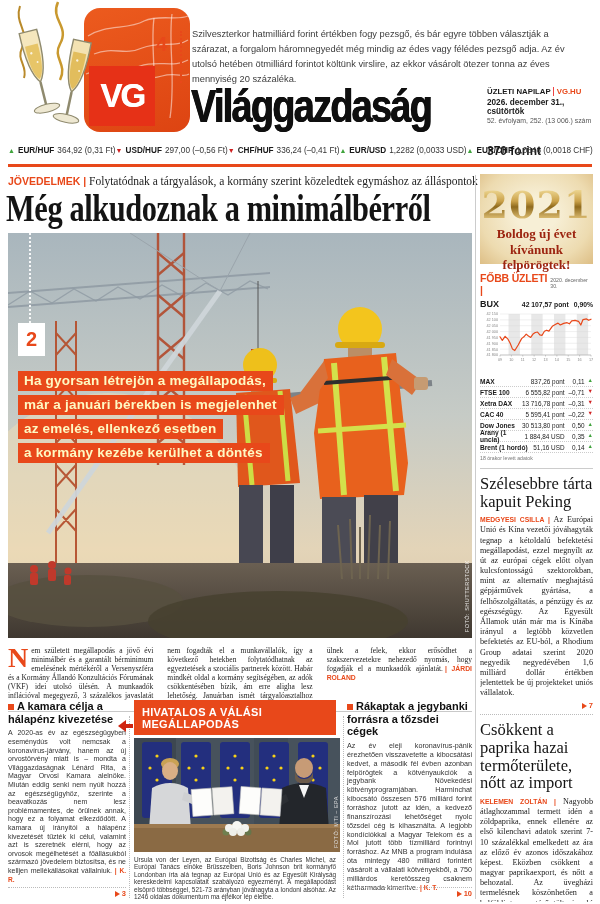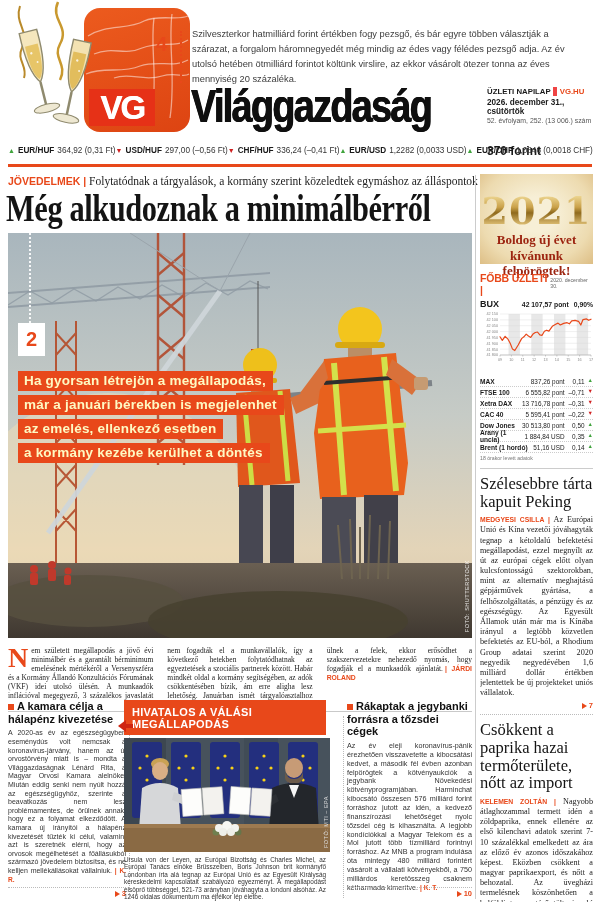--- a/index.html
+++ b/index.html
@@ -10,33 +10,33 @@
     font-family:"Liberation Sans", sans-serif; color:#1a1a1a;
     -webkit-font-smoothing:antialiased;
   }
   .abs { position:absolute; }
 
   
   .champagne { left:0; top:2; width:114px; height:142px; z-index:3; }
   .logo-tile { left:84px; top:8px; width:106px; height:124px; border-radius:16px;
     background:linear-gradient(160deg,#ec5b1e,#dd4412); z-index:2; overflow:hidden; }
   .logo-map { position:absolute; inset:0; }
-  .logo-vg { position:absolute; left:5px; bottom:6px; width:66px; height:37px; background:#e63117;
+  .logo-vg { position:absolute; left:5px; bottom:6px; width:66px; height:60px; background:#e63117;
     display:flex; align-items:center; justify-content:center;
     font-weight:bold; font-size:33px; color:#fff; letter-spacing:-2px;
     text-shadow:.6px 0 #fff; }
   .page4 { left:156px; top:33px; font-size:20px; font-weight:bold; color:#e8481a; z-index:4;}
   .dotline { left:180px; top:31px; height:52px; width:0; border-left:2px dotted #e8481a; z-index:4;}
   .teaser { left:192px; top:27px; width:388px; font-size:9.3px; line-height:1.62; color:#3c3c3c; }
   .masthead { left:191px; top:79px; font-size:46px; font-weight:bold; color:#0f0f0f;
     letter-spacing:-2px; white-space:nowrap; transform:scaleX(.82); transform-origin:left top;
     text-shadow:.7px 0 #0f0f0f, -.4px 0 #0f0f0f; }
   .mast-meta { left:487px; top:87px; width:112px; }
   .mm-row1 { font-size:7.8px; font-weight:bold; }
-  .mm-row1 .vghu { color:#e8481a; border-left:4px solid #ef4444; padding-left:3px; margin-left:2px;}
+  .mm-row1 .vghu { color:#e8481a; border-left:1px solid #ef4444; padding-left:3px; margin-left:2px;}
   .mm-date { font-size:8.2px; font-weight:bold; margin-top:2px;}
   .mm-issue { font-size:6.9px; color:#555; margin-top:1px;}
   .mm-price { font-size:12px; font-weight:bold; margin-top:20px;}
 
   
   .ticker { left:8px; top:146px; width:584px; display:flex; justify-content:space-between;
     font-size:8.2px; align-items:center; }
   .t-item { display:flex; align-items:center; gap:3px; white-space:nowrap; }
   .tri { font-size:7px; line-height:1; }
   .tri.up { color:#3fa33c; } .tri.down { color:#cf1f1f; }
@@ -66,21 +66,21 @@
     column-count:3; column-gap:14px; font-family:"Liberation Serif",serif;
     font-size:7.5px; line-height:1.2; text-align:justify; color:#222; }
   .body3::first-letter { float:left; font-size:28px; line-height:22px; padding:1px 3px 0 0;
     color:#e8481a; font-weight:bold; }
   .inl-auth { font-family:"Liberation Sans",sans-serif; color:#e8481a; font-size:6.8px;
     font-weight:bold; margin-left:2px; }
   .hdiv { left:8px; top:711px; width:464px; border-top:1px solid #c9c9c9; }
 
   
   .col1 { left:8px; top:700px; width:118px; height:200px; }
-  .col2 { left:124px; top:700px; width:202px; }
+  .col2 { left:134px; top:700px; width:202px; }
   .col3 { left:347px; top:700px; width:125px; height:200px; }
   .vdot { top:716px; height:182px; width:0; border-left:1px dotted #bbb; }
   .b-title { font-size:11px; font-weight:bold; line-height:1.15; color:#111; }
   .sq { display:inline-block; width:6px; height:6px; background:#e8481a; margin-right:3px; }
   .b-body { margin-top:4px; font-size:7px; line-height:1.23; color:#333; text-align:justify; }
   .b-auth { color:#e8481a; font-weight:bold; font-size:6.6px; }
   .pageref { position:absolute; right:0; bottom:2px; color:#e8481a; font-weight:bold;
     font-size:7.5px; display:flex; align-items:center; gap:2px; }
   .pr-tri { width:0; height:0; border-top:3.5px solid transparent; border-bottom:3.5px solid transparent;
     border-left:5px solid #e8481a; }
@@ -91,21 +91,21 @@
   .euphoto .vcred { right:1px; bottom:4px; color:#ddd; }
   .caption { margin-top:4px; font-size:6.4px; line-height:1.16; color:#333; text-align:justify; }
   .cont-arrow { left:118px; top:724px; z-index:5; }
   .cont-arrow .bar { width:9px; height:4px; background:#cf2410; margin-left:6px;}
   .cont-arrow .tip { width:0; height:0; border-top:6px solid transparent;
     border-bottom:6px solid transparent; border-right:8px solid #cf2410; margin-top:-8px;}
 
   
   .sideline { left:475px; top:175px; height:724px; width:0; border-left:1px solid #ccc; }
   .sidebar { left:480px; top:174px; width:113px; height:728px; overflow:hidden; }
-  .nybox { width:113px; height:90px; text-align:center; padding-top:18px;
+  .nybox { width:113px; height:90px; text-align:center; padding-top:12px;
     background:radial-gradient(ellipse at 50% 45%, #f7efd6 25%, #eddbb0 70%, #ddbe85 100%); }
   .ny-year { font-family:"DejaVu Serif",serif; font-weight:bold; font-size:38px; line-height:1;
     color:#c39a3f; letter-spacing:1px;
     background:linear-gradient(180deg,#f3df9e 5%,#caa149 40%,#8f6a1d 55%,#e7c87e 90%);
     -webkit-background-clip:text; background-clip:text; -webkit-text-fill-color:transparent; }
   .ny-msg { margin-top:2px; font-family:"Liberation Serif",serif; font-weight:bold;
     font-size:13px; line-height:1.2; color:#9c2410; }
   .mk-head { margin-top:8px; display:flex; align-items:baseline; }
   .mk-title { color:#e8481a; font-weight:bold; font-size:10.5px; letter-spacing:-.2px; }
   .mk-date { font-size:5.2px; color:#666; margin-left:3px; }

